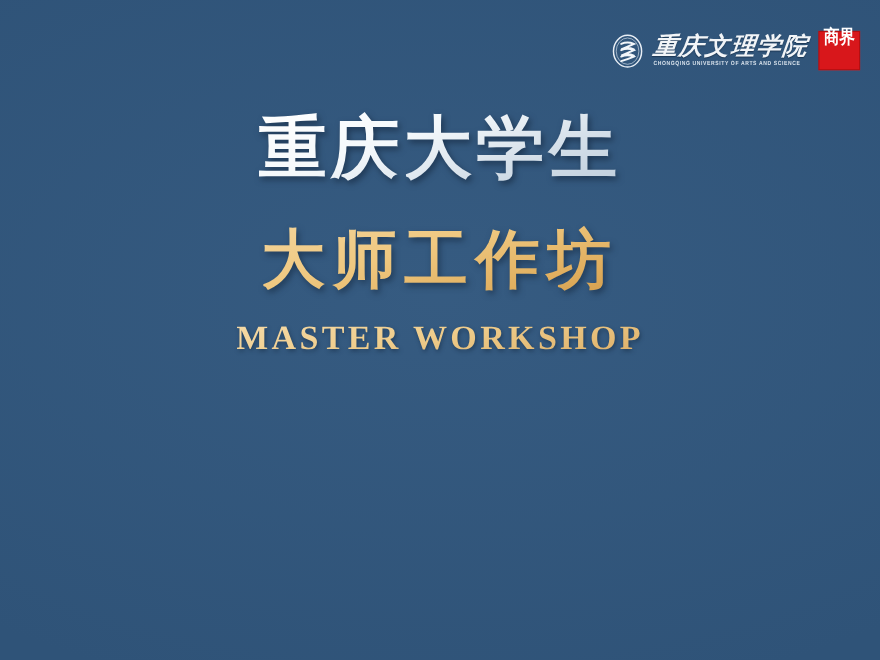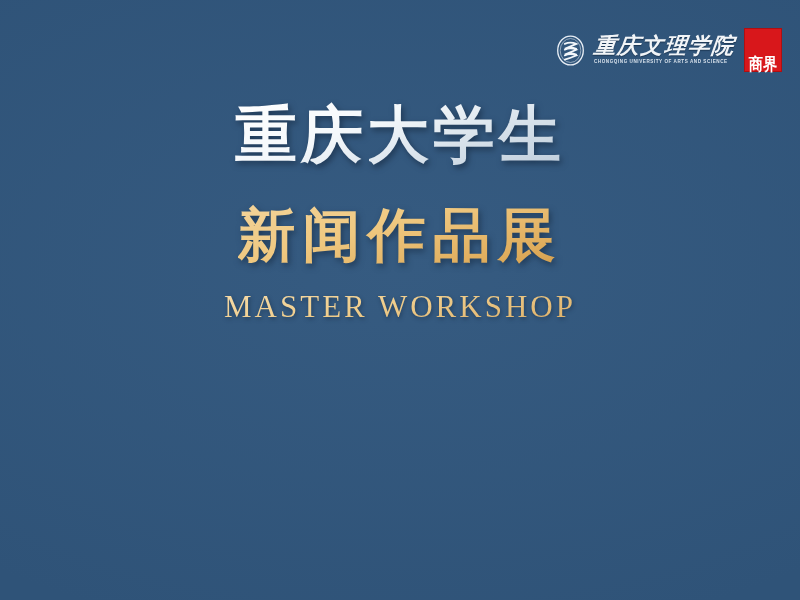--- a/index.html
+++ b/index.html
@@ -71,24 +71,24 @@
     font-weight: bold;
     color: #D8E2EC;
     letter-spacing: 0.55px;
     white-space: nowrap;
     transform: scaleY(1.18);
     transform-origin: left center;
   }
 
   .badge {
     width: 38px;
-    height: 44px;
+    height: 36px;
     background: #D8171B;
     display: flex;
-    align-items: flex-end;
+    align-items: flex-start;
     justify-content: center;
     box-shadow: 0 0 0 1px rgba(150,10,12,0.6) inset;
   }
 
   .badge-text {
     font-family: "Liberation Serif", serif;
     font-size: 15px;
     font-weight: bold;
     color: #FFFFFF;
     letter-spacing: 0px;
@@ -142,21 +142,21 @@
     background-clip: text;
     color: transparent;
     -webkit-text-fill-color: transparent;
     filter: drop-shadow(2px 3px 3px rgba(12,28,48,0.5));
   }
 
   .headline-en {
     margin-top: 18px;
     font-family: "Liberation Serif", serif;
     font-size: 31px;
-    font-weight: normal;
+    font-weight: bold;
     letter-spacing: 3px;
     text-align: center;
     white-space: nowrap;
     background: linear-gradient(170deg, #F6DCAB 0%, #EFCD8C 45%, #DCAE66 100%);
     -webkit-background-clip: text;
     background-clip: text;
     color: transparent;
     -webkit-text-fill-color: transparent;
     filter: drop-shadow(1px 2px 2px rgba(12,28,48,0.45));
   }
@@ -200,20 +200,20 @@
       <span class="badge-text">商界</span>
     </div>
 
   </div>
 
   <div class="content">
 
     <div class="headline">重庆大学生</div>
 
 
-    <div class="headline-gold">新闻作品展</div>
+    <div class="headline-gold">大师工作坊</div>
 
     <div class="headline-en">MASTER WORKSHOP</div>
 
 
   </div>
 
 </div>
 
 </body></html>

